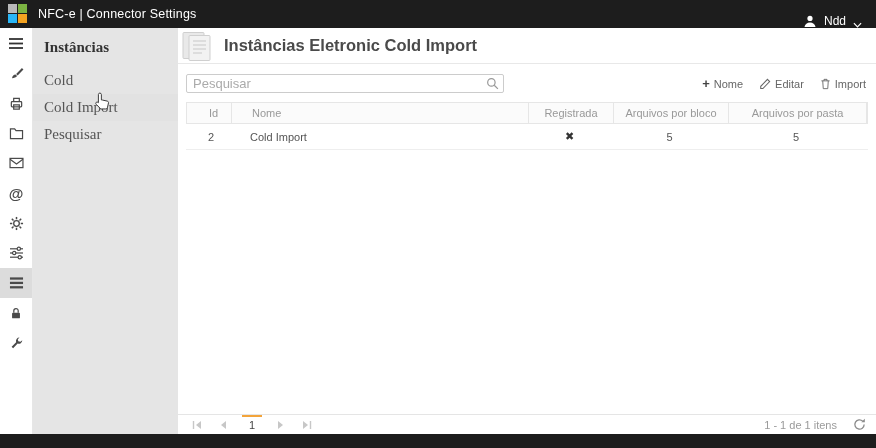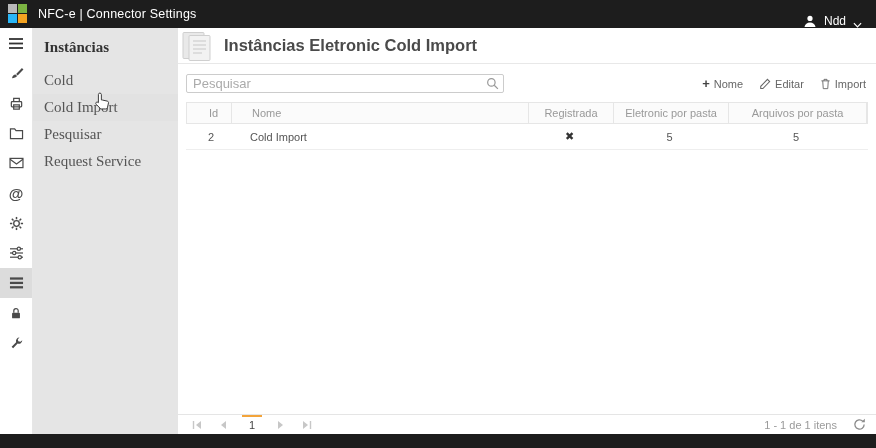--- a/index.html
+++ b/index.html
@@ -185,21 +185,20 @@
           <path d="M14.2 4.6a3.8 3.8 0 0 1-5 3.5L4.4 13 2.8 11.4l4.8-4.8a3.8 3.8 0 0 1 3.6-5L9.4 3.4l.5 2.3 2.3.5 2-1.6z" fill="#4a4a4a"></path>
         </svg>
     </div>
   </div>
 
   <div class="sidebar">
     <div class="sidebar-title">Instâncias</div>
     <div class="sidebar-item">Cold</div>
     <div class="sidebar-item selected">Cold Import</div>
     <div class="sidebar-item">Pesquisar</div>
-    <div class="sidebar-item">Request Service</div>
   </div>
 
   <div class="main">
     <div class="main-header">
       <span class="doc-icon">
         <svg width="36" height="30" viewBox="0 0 36 30">
             <rect x="3" y="1.5" width="21" height="26" rx="1" fill="#e9e9e9" stroke="#cfcfcf"></rect>
             <rect x="9" y="4.5" width="21" height="25" rx="1" fill="#f2f2f2" stroke="#cfcfcf"></rect>
             <g stroke="#d5d5d5" stroke-width="1.4">
               <line x1="13" y1="10" x2="26" y2="10"></line>
@@ -248,21 +247,21 @@
           <span>Import</span>
         </div>
       </div>
     </div>
 
     <div class="grid">
       <div class="grid-header">
         <div class="c-id">Id</div>
         <div class="c-nome">Nome</div>
         <div class="c-center">Registrada</div>
-        <div class="c-center">Eletronic por pasta</div>
+        <div class="c-center">Arquivos por bloco</div>
         <div class="c-center">Arquivos por pasta</div>
         <div></div>
       </div>
       <div class="grid-row">
         <div class="c-id">2</div>
         <div class="c-nome">Cold Import</div>
         <div class="c-center">
             <span class="x-mark">✖</span>
           </div>
         <div class="c-center">5</div>

